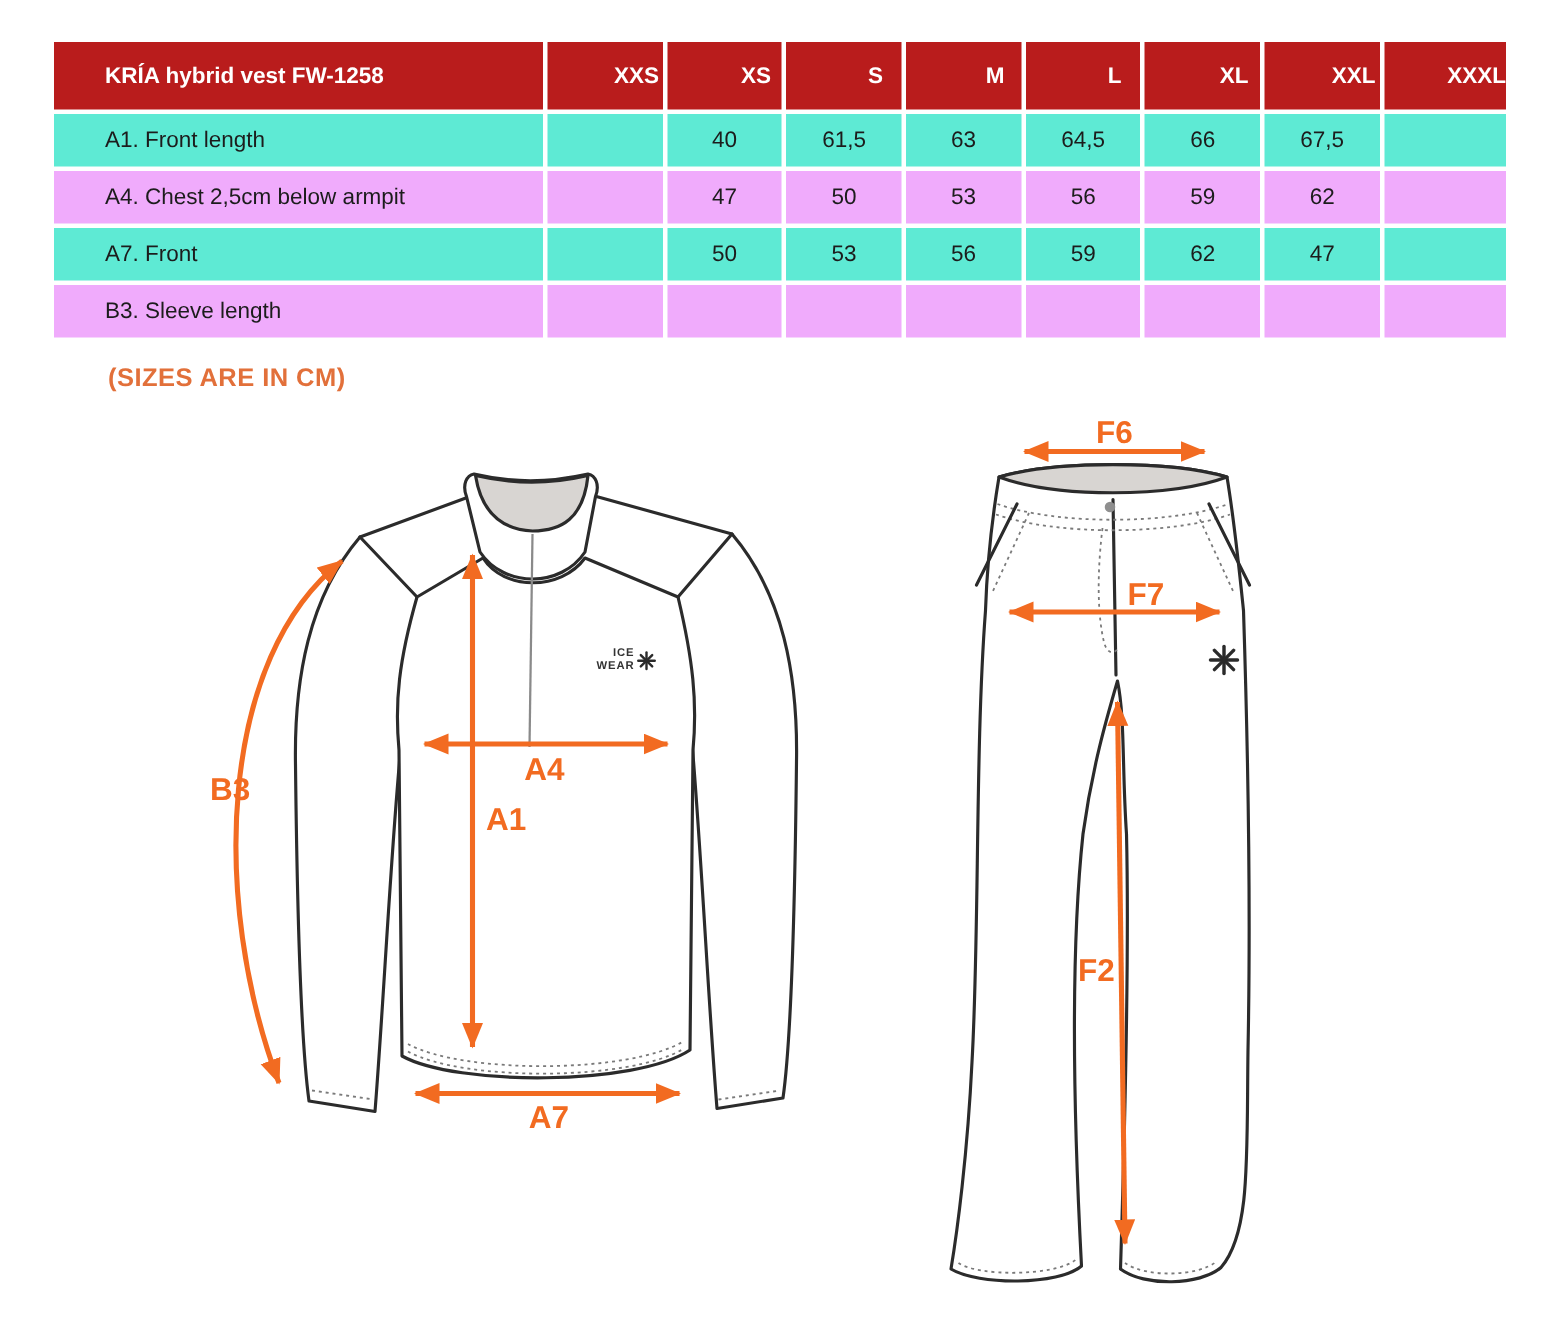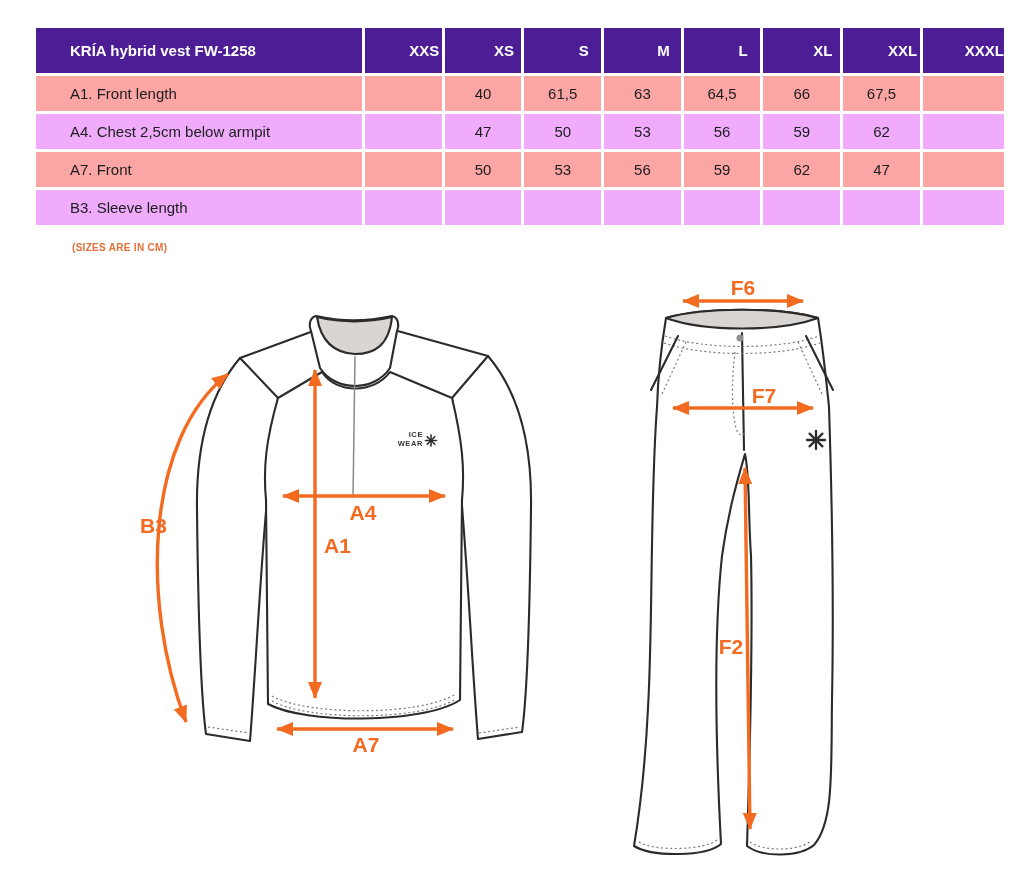--- a/index.html
+++ b/index.html
@@ -1,28 +1,28 @@
 <!DOCTYPE html>
 <html><head>
 <meta charset="utf-8">
 <style>
   html,body{margin:0;padding:0;background:#fff;}
   .page{position:relative;width:1034px;height:890px;background:#ffffff;overflow:hidden;
         font-family:"Liberation Sans","DejaVu Sans",sans-serif;}
   .size-table{position:absolute;left:36px;top:28px;width:968px;
         display:grid;grid-template-columns:326px repeat(8,1fr);gap:3px;}
   .cell{display:flex;align-items:center;font-size:15px;color:#1c1c1c;}
-  .th{background:#4c1d95;color:#ffffff;font-weight:bold;height:45px;}
+  .th{background:#b91c1c;color:#ffffff;font-weight:bold;height:45px;}
   .th.title{padding-left:34px;}
   .th.sz{justify-content:center;padding-left:42px;}
   .cell.label{padding-left:34px;height:35px;}
   .cell.val{justify-content:center;height:35px;}
-  .r0,.r2{background:#fca5a5;}
+  .r0,.r2{background:#5eead4;}
   .r1,.r3{background:#f0abfc;}
-  .note{position:absolute;left:72px;top:242px;font-size:10px;font-weight:bold;
+  .note{position:absolute;left:72px;top:242px;font-size:17px;font-weight:bold;
         color:#E2703A;letter-spacing:.3px;}
   .diagram-svg{position:absolute;left:0;top:270px;}
   .outline{fill:#ffffff;stroke:#2b2b2b;stroke-width:2.1;stroke-linejoin:round;stroke-linecap:round;}
   .grayfill{fill:#D8D5D2;stroke:#2b2b2b;stroke-width:2.1;stroke-linejoin:round;}
   .seam{fill:none;stroke:#2b2b2b;stroke-width:2.1;stroke-linecap:round;}
   .stitch{fill:none;stroke:#7a7a7a;stroke-width:1.2;stroke-dasharray:2 2.6;}
   .zip{fill:none;stroke:#8a8a8a;stroke-width:1.5;}
   .arrow{fill:none;stroke:#F26B21;stroke-width:3.4;}
   .alabel{fill:#F26B21;font-size:21px;font-weight:bold;font-family:"Liberation Sans","DejaVu Sans",sans-serif;}
   .logo-text{fill:#333;font-size:7.5px;font-weight:bold;letter-spacing:.6px;

